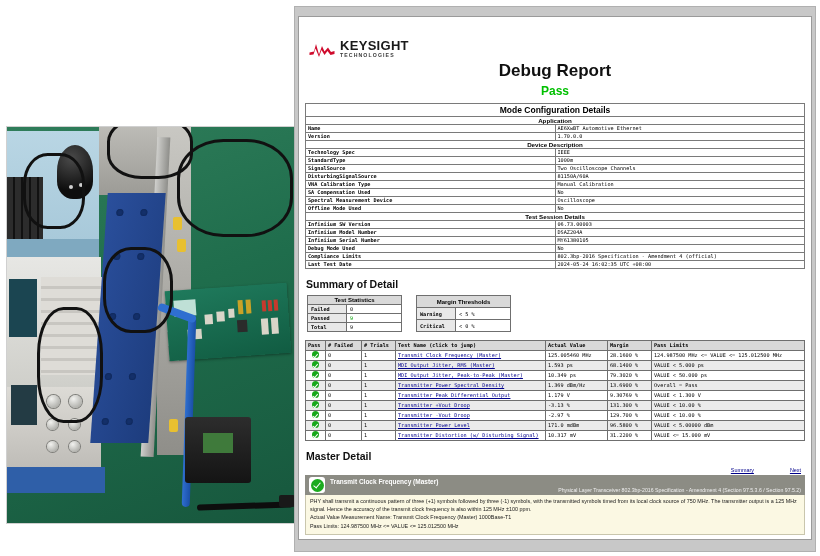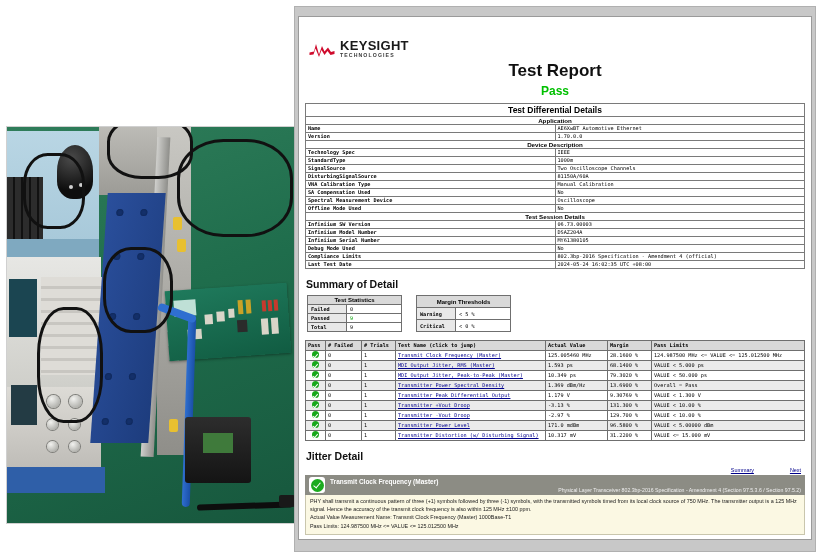--- a/index.html
+++ b/index.html
@@ -279,27 +279,27 @@
         <div class="logo-row">
           <svg class="ks-wave" viewBox="0 0 52 32">
             <path d="M1 22 L10 20 L14 5 L20 26 L26 9 L31 20 L38 12 L44 21 L51 19 L51 25 L43 27 L37 19 L31 27 L25 17 L20 31 L13 14 L9 26 L1 27 Z" fill="#cf0a2c"></path>
           </svg>
           <div class="ks-text">
             <div class="ks-name">KEYSIGHT</div>
             <div class="ks-sub">TECHNOLOGIES</div>
           </div>
         </div>
 
-        <div class="title">Test Report</div>
+        <div class="title">Debug Report</div>
         <div class="verdict">Pass</div>
 
         <table class="cfg">
           <tbody>
             <tr>
-                <td class="sec big" colspan="2">Test Differential Details</td>
+                <td class="sec big" colspan="2">Mode Configuration Details</td>
               </tr>
           <tr>
                 <td class="sec" colspan="2">Application</td>
               </tr>
               <tr>
                 <td class="k">Name</td>
                 <td>AE6XwBT Automotive Ethernet</td>
               </tr>
               <tr>
                 <td class="k">Version</td>
@@ -508,21 +508,21 @@
                 <td>0</td>
                 <td>1</td>
                 <td><span class="tlink">Transmitter Distortion (w/ Disturbing Signal)</span></td>
                 <td>10.317 mV</td>
                 <td>31.2200 %</td>
                 <td>VALUE &lt;= 15.000 mV</td>
               </tr>
             </tbody>
         </table>
 
-        <h3 class="sec-head">Jitter Detail</h3>
+        <h3 class="sec-head">Master Detail</h3>
         <div class="nav-row">
           <span style="flex:1"></span>
           <span>Summary</span>
           <span style="width:36px"></span>
           <span>Next</span>
         </div>
 
         <div class="detail-head">
           <div class="detail-ok">
               <div class="ring"></div>

